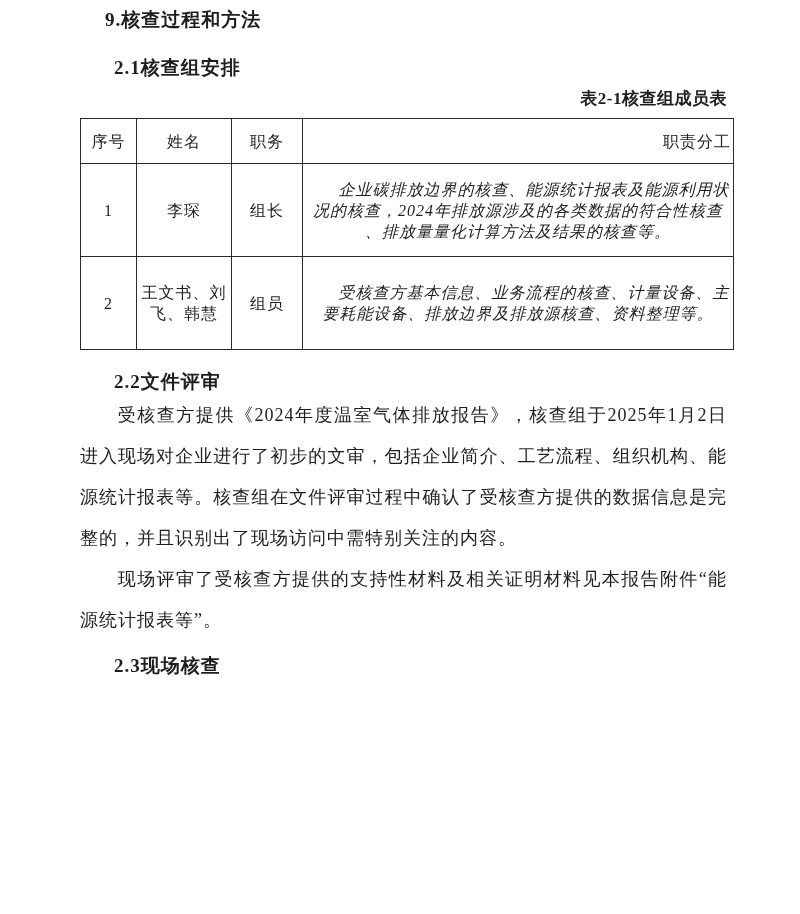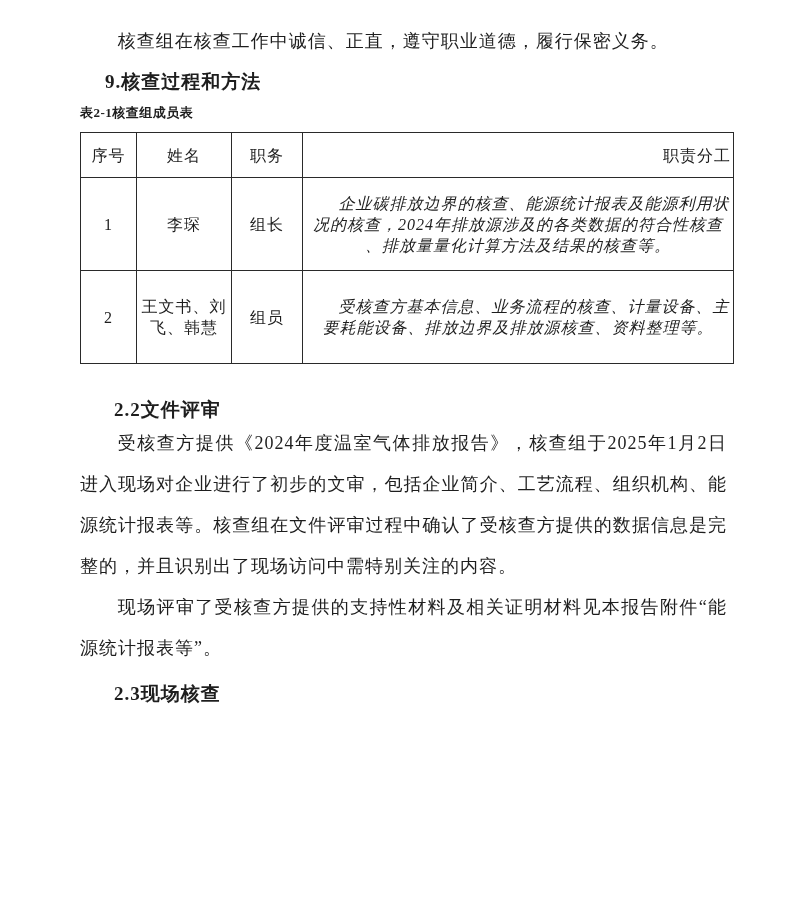--- a/index.html
+++ b/index.html
@@ -32,24 +32,24 @@
   .h-top { margin-left:25px; }
   .h-sub { margin-left:34px; }
 
   .intro-par   { margin-top:21px; }
   .sec2-head   { margin-top:9px;  }
   .sec21-head  { margin-top:26px; }
   .sec21-par   { margin-top:19px; }
 
   .table-caption {
     margin-top:7px;
-    font-size:13px;
+    font-size:17px;
     font-weight:bold;
     line-height:26px;
-    text-align:left;
+    text-align:right;
     letter-spacing:0.5px;
   }
   table.members {
     margin-top:6px;
     width:653px;
     border-collapse:collapse;
     table-layout:fixed;
   }
   table.members th, table.members td {
     border:1px solid #2a2a2a;
@@ -76,34 +76,34 @@
   }
   td.cell-duty {
     text-align:justify;
     text-indent:2em;
     letter-spacing:1.2px;
     line-break:anywhere;
     padding:2px 4px 2px 2px;
     font-style:italic;
   }
 
-  .sec22-head  { margin-top:35px; }
+  .sec22-head  { margin-top:21px; }
   .sec22-par1  { margin-top:2px;  }
   .sec22-par2  { margin-top:0;    }
   .sec23-head  { margin-top:14px; }
 </style>
 </head>
 <body>
 
 <div class="page">
 
-  <p class="body-par intro-par">核查组在核查工作中诚信、正直，遵守职业道德，履行保密义务。</p>
 
   <div class="heading h-top sec2-head">9.核查过程和方法</div>
 
+  <div class="heading h-sub sec21-head">2.1核查组安排</div>
 
 
   <div class="table-caption">表2-1核查组成员表</div>
 
   <table class="members">
     <colgroup>
       <col style="width:56px">
       <col style="width:95px">
       <col style="width:71px">
       <col style="width:431px">

